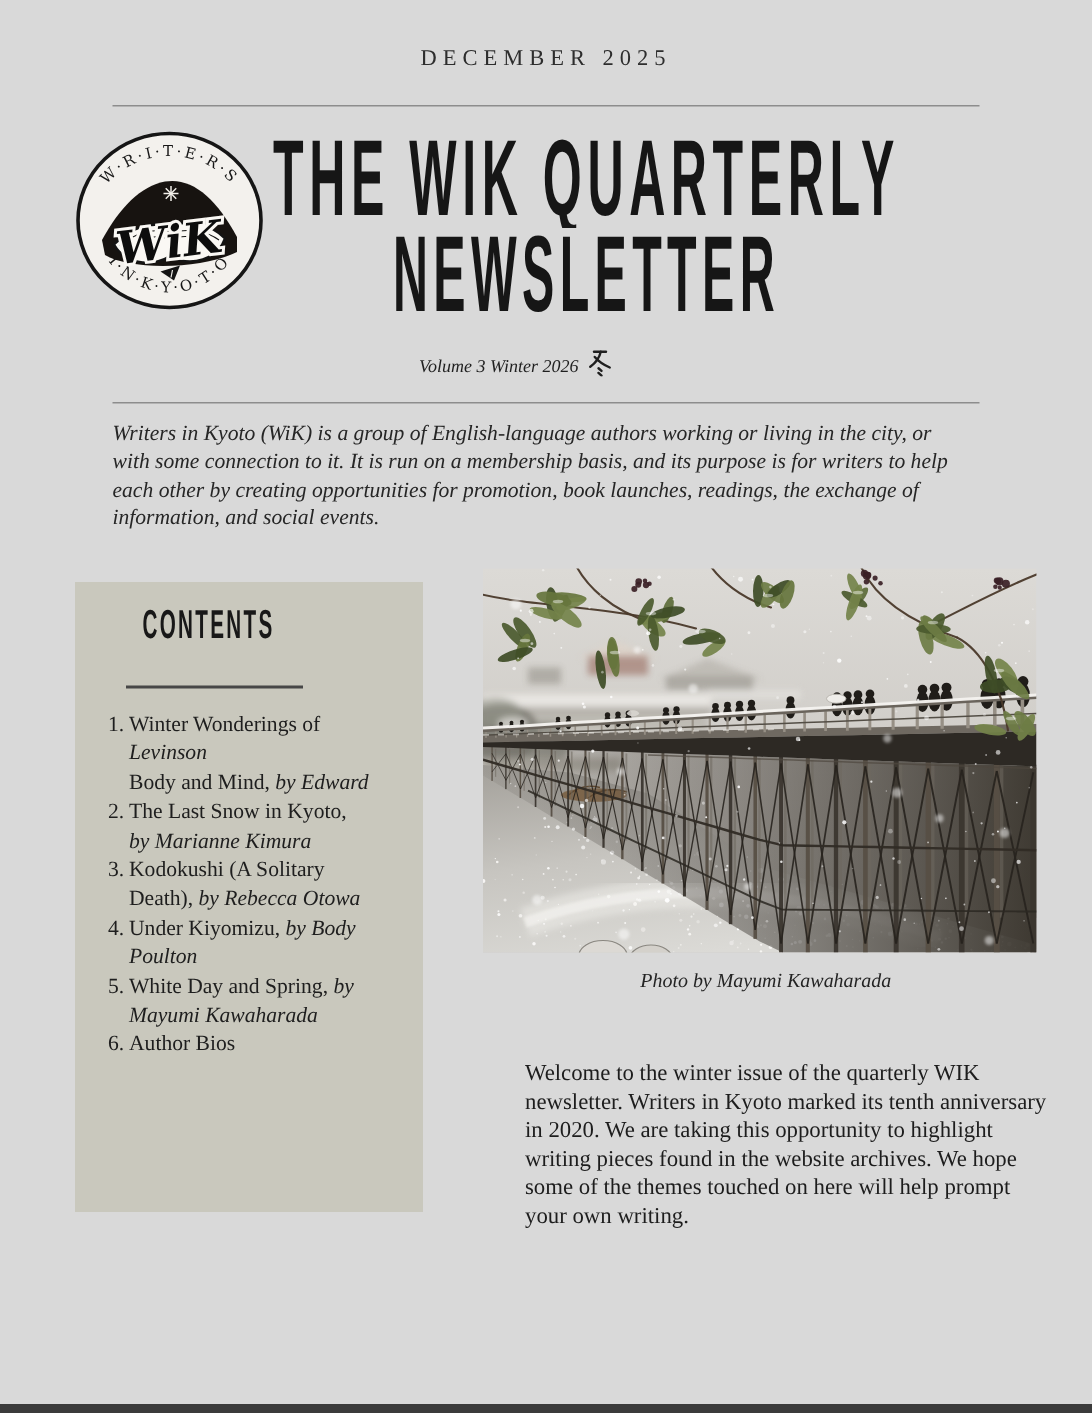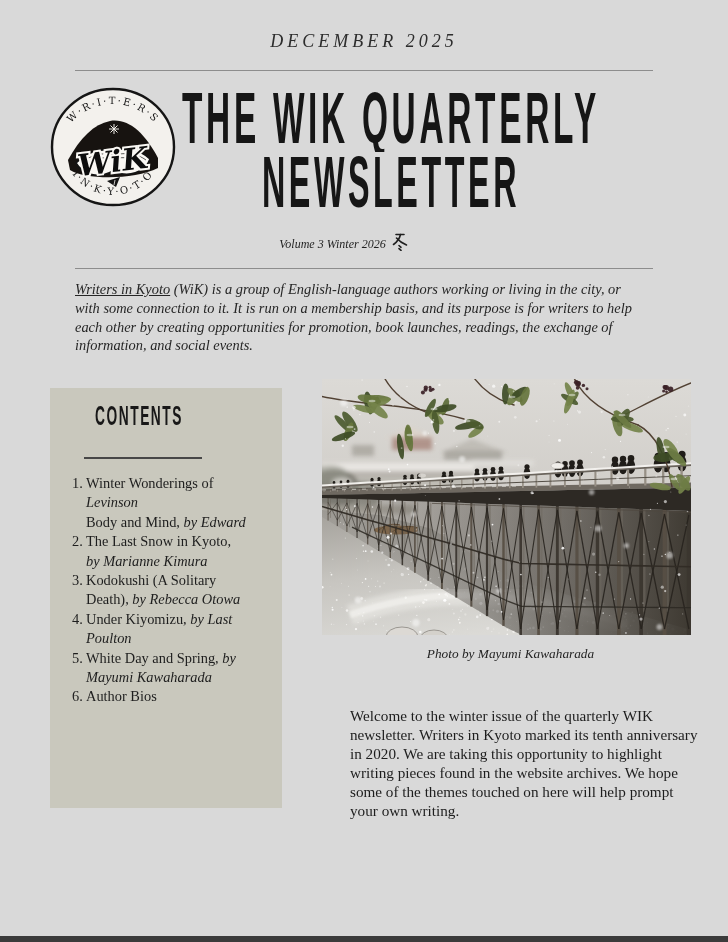--- a/index.html
+++ b/index.html
@@ -1,35 +1,35 @@
 <!DOCTYPE html>
 <html style="--page-bg: #d9d9d9; --contents-bg: #c9c8bd; --ink: #161616; --body-text: #262626; --rule: #8d8d8d; --footer-bar: #3b3b3b; --leaf-green: #5c6b38;"><head>
 <meta charset="utf-8">
 <style>
   html,body{margin:0;padding:0;background:var(--page-bg,#d9d9d9);}
   .page{position:relative;width:728px;height:942px;background:var(--page-bg,#d9d9d9);
         overflow:hidden;font-family:"Liberation Serif",serif;color:var(--body-text,#262626);}
   .issue-date{position:absolute;top:31px;left:0;width:728px;text-align:center;
-        font-size:18px;letter-spacing:4px;color:#2d2d2d;font-style:italic;}
+        font-size:15px;letter-spacing:4px;color:#2d2d2d;}
   .rule{position:absolute;left:75px;width:578px;height:1px;background:var(--rule,#8d8d8d);}
   #rule1{top:70px;} #rule2{top:268px;}
   .logo{position:absolute;left:46px;top:86px;}
   .logo-ring{font-family:"DejaVu Serif",serif;font-size:10px;letter-spacing:2px;fill:#171717;text-anchor:middle;}
   .logo-wik{font-family:"DejaVu Serif",serif;font-style:italic;font-weight:bold;font-size:30px;
         fill:#0d0d0d;text-anchor:middle;stroke:#faf8f4;stroke-width:4px;paint-order:stroke;}
   .title-block{position:absolute;left:155px;top:87px;}
   .title-block svg{display:block;}
   .hl{font-family:"Liberation Sans",sans-serif;font-weight:bold;font-size:72px;letter-spacing:8px;
         fill:var(--ink,#161616);text-anchor:middle;}
   .subtitle{position:absolute;top:233px;left:0;width:687px;text-align:center;
         font-style:italic;font-size:12px;color:#1f1f1f;}
   .intro{position:absolute;left:75px;top:280px;width:582px;font-style:italic;
         font-size:14.4px;line-height:18.8px;color:#262626;}
   .iline{display:block;}
-  .intro a{color:inherit;text-decoration:underline;cursor:pointer;}
+  .intro a{color:inherit;cursor:pointer;}
   .contents-box{position:absolute;left:50px;top:388px;width:232px;height:420px;
         background:var(--contents-bg,#c9c8bd);}
   .ch{font-family:"Liberation Sans",sans-serif;font-weight:bold;font-size:27px;letter-spacing:3px;
         fill:#181818;text-anchor:middle;}
   .contents-divider{position:absolute;left:34px;top:69px;width:118px;height:2px;background:#474747;}
   .contents-list{position:absolute;left:22px;top:86px;width:188px;margin:0;padding:0;list-style:none;
         font-size:14.4px;line-height:19.4px;color:#1e1e1e;}
   .contents-list li{display:flex;}
   .num{flex:0 0 14px;}
   .txt{flex:1;}
@@ -127,21 +127,21 @@
         <li>
           <span class="num">3.</span>
           <span class="txt">
             <span class="cline">Kodokushi (A Solitary</span>
             <span class="cline">Death), <i>by Rebecca Otowa</i></span>
           </span>
         </li>
         <li>
           <span class="num">4.</span>
           <span class="txt">
-            <span class="cline">Under Kiyomizu, <i>by Last</i></span>
+            <span class="cline">Under Kiyomizu, <i>by Body</i></span>
             <span class="cline"><i>Poulton</i></span>
           </span>
         </li>
         <li>
           <span class="num">5.</span>
           <span class="txt">
             <span class="cline">White Day and Spring, <i>by</i></span>
             <span class="cline"><i>Mayumi Kawaharada</i></span>
           </span>
         </li>

